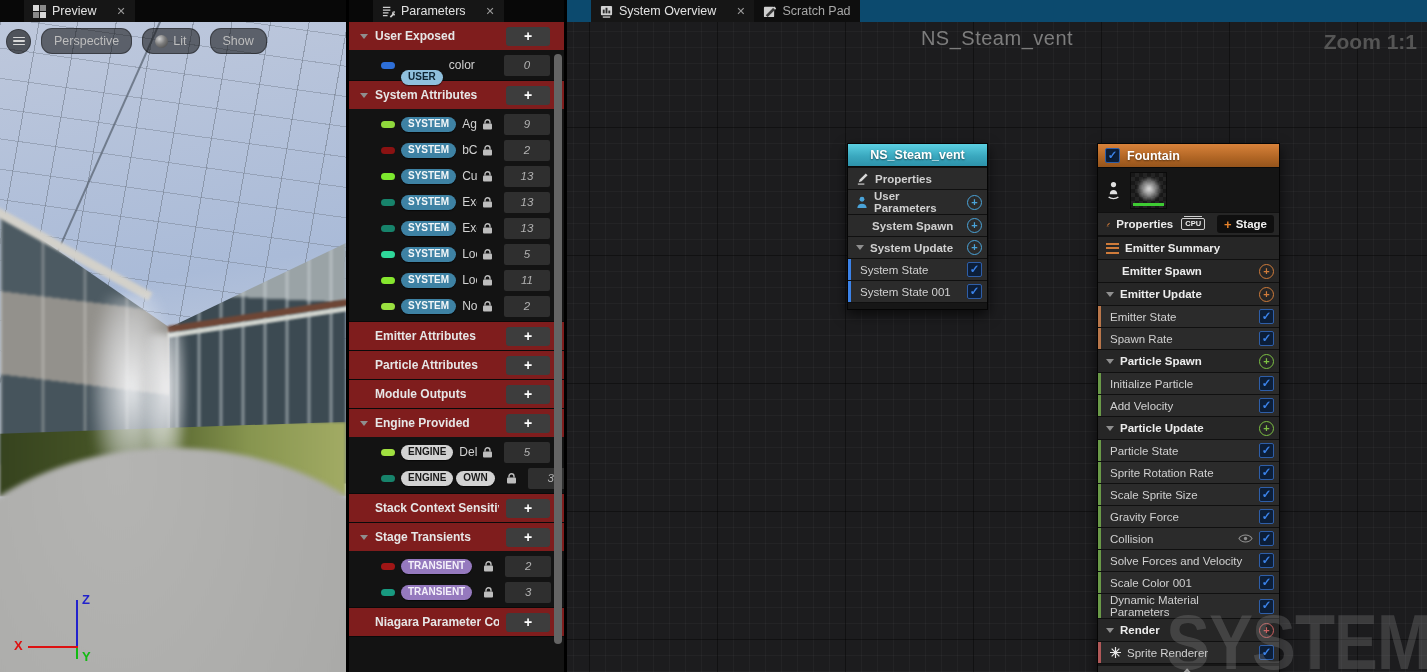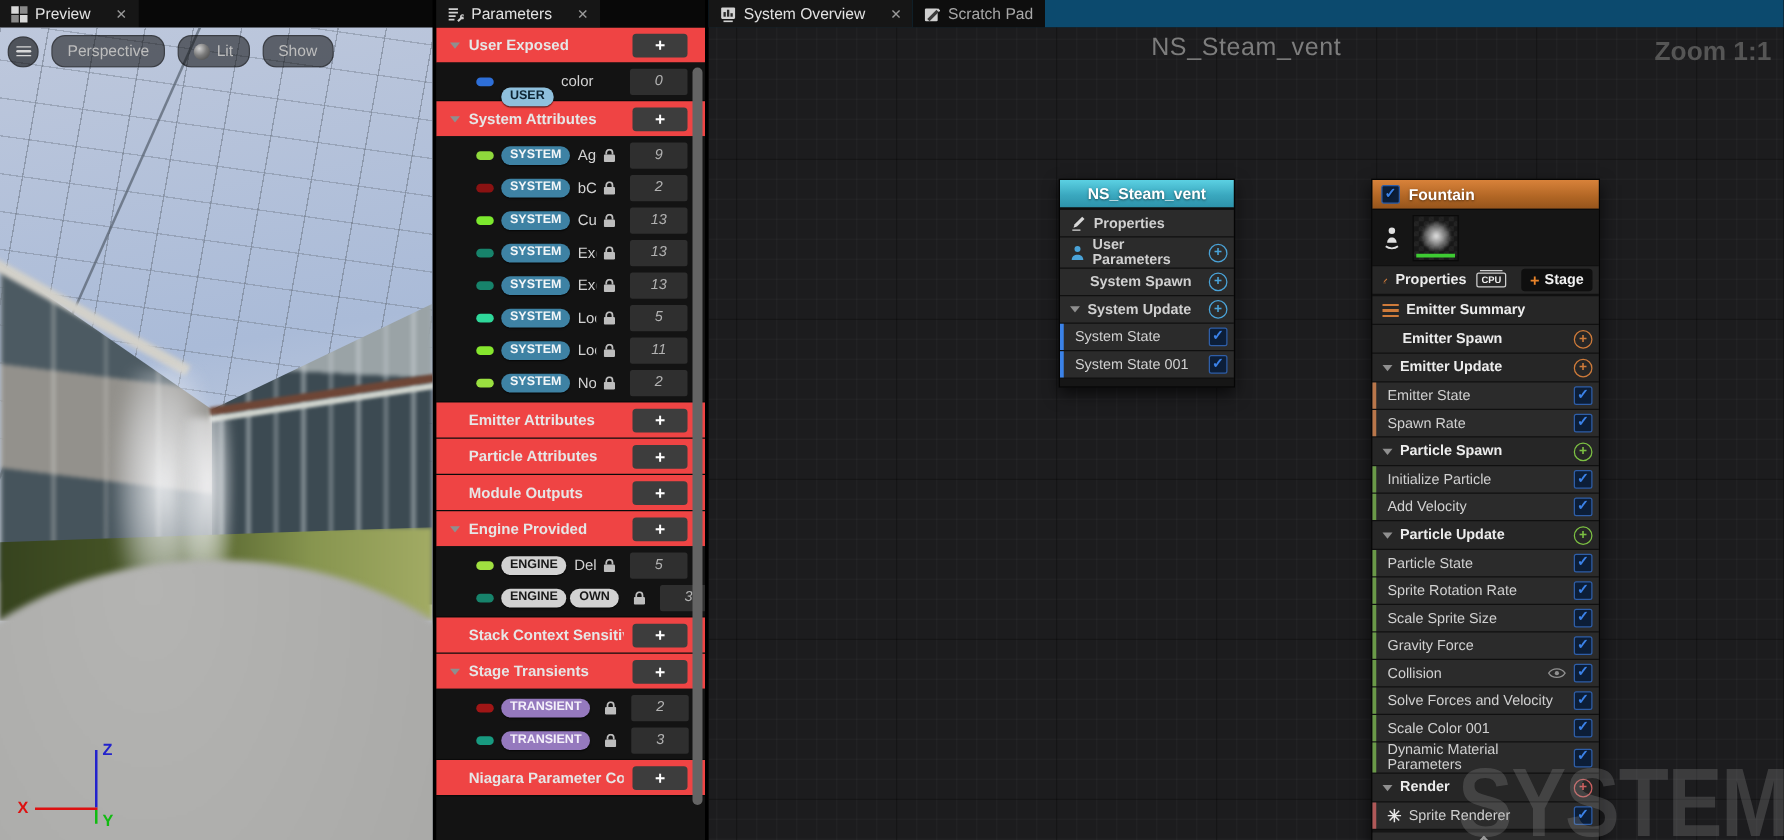--- a/index.html
+++ b/index.html
@@ -1,21 +1,21 @@
 <!DOCTYPE html>
 <html><head>
 <meta charset="utf-8">
 <style>
   * { margin:0; padding:0; box-sizing:border-box; }
   html,body { width:1427px; height:672px; overflow:hidden; background:#000; }
   body { font-family:"Liberation Sans", sans-serif; font-size:12px; color:#cfcfcf; }
   .app { display:flex; width:1427px; height:672px; background:#000; }
 
   
-  .tabbar { height:22px; background:#080808; display:flex; align-items:stretch; flex-shrink:0; }
+  .tabbar { height:22px; background:#080808; display:flex; align-items:stretch; flex-shrink:0;padding-left:24px; }
   .tab { display:flex; align-items:center; gap:6px; padding:0 9px; background:#161616; color:#e2e2e2; font-size:12.5px; cursor:pointer; }
   .tab.inactive { background:#0e0e0e; color:#a8a8a8; }
   .tab .close { margin-left:14px; color:#9a9a9a; font-size:11px; }
   .tri { width:0; height:0; border-left:4.5px solid transparent; border-right:4.5px solid transparent; border-top:5.5px solid #8f8f8f; flex-shrink:0; }
   .tri.hidden { visibility:hidden; }
   .chk { width:15px; height:15px; background:#0c1e38; border:1px solid #2e5ea8; border-radius:2px; color:#3b82e8; font-size:11.5px; font-weight:bold; display:flex; align-items:center; justify-content:center; flex-shrink:0; line-height:1; }
   .pluscirc { width:15px; height:15px; border:1.5px solid currentColor; border-radius:50%; display:flex; align-items:center; justify-content:center; font-size:11px; font-weight:bold; flex-shrink:0; line-height:1; }
 
   
   .preview-panel { width:349px; display:flex; flex-direction:column; border-right:3px solid #000; }
@@ -65,21 +65,21 @@
 
   
   .params-panel { width:218px; background:#131313; display:flex; flex-direction:column; border-right:3px solid #000; position:relative; }
   .params-panel .tabbar .tab { max-width:170px; }
   .search-wrap { padding:4px 5px 5px 4px; background:#1a1a1a; }
   .search-box { height:22px; background:#0d0d0d; border:1px solid #050505; border-radius:12px; display:flex; align-items:center; gap:6px; padding:0 9px; }
   .search-box input { flex:1; background:transparent; border:none; outline:none; color:#cfcfcf; font-size:12.5px; font-family:"Liberation Sans",sans-serif; min-width:0; }
   .search-box input::placeholder { color:#6f6f6f; }
   .section-list { flex:1; overflow:hidden; }
   .sec { border-bottom:1px solid #0a0a0a; }
-  .sec-head { height:28px; display:flex; align-items:center; gap:7px; padding:0 14px 0 11px; background:#ef4444;justify-content:space-between; }
+  .sec-head { height:28px; display:flex; align-items:center; gap:7px; padding:0 14px 0 11px; background:#7f1d1d;justify-content:space-between; }
   .sec-label { flex:1; font-weight:bold; font-size:12px; color:#e6e6e6; white-space:nowrap; overflow:hidden; }
   .plusbtn { width:44px; height:19px; background:#3d3d3d; border-radius:3px; color:#fff; font-weight:bold; font-size:14px; display:flex; align-items:center; justify-content:center; flex-shrink:0; line-height:1; }
   .sec-rows { background:#131313; padding:2px 0; }
   .prow { height:26px; display:flex; align-items:center; padding:0 14px 0 32px; gap:6px; }
   .pdot { width:14px; height:7px; border-radius:4px; flex-shrink:0; }
   .pills { display:flex; gap:3px; flex-shrink:0; }
   .pill { height:15px; border-radius:8px; padding:0 7px; font-size:10px; font-weight:bold; display:flex; align-items:center; box-shadow:0 1px 1px rgba(0,0,0,.6); line-height:1; }
   .pill-user { background:#8fc0dd; color:#0d2433;margin-top:24px; }
   .pill-system { background:#3e82a4; color:#f2f6f8; }
   .pill-engine { background:#d2d2d2; color:#181818; }

